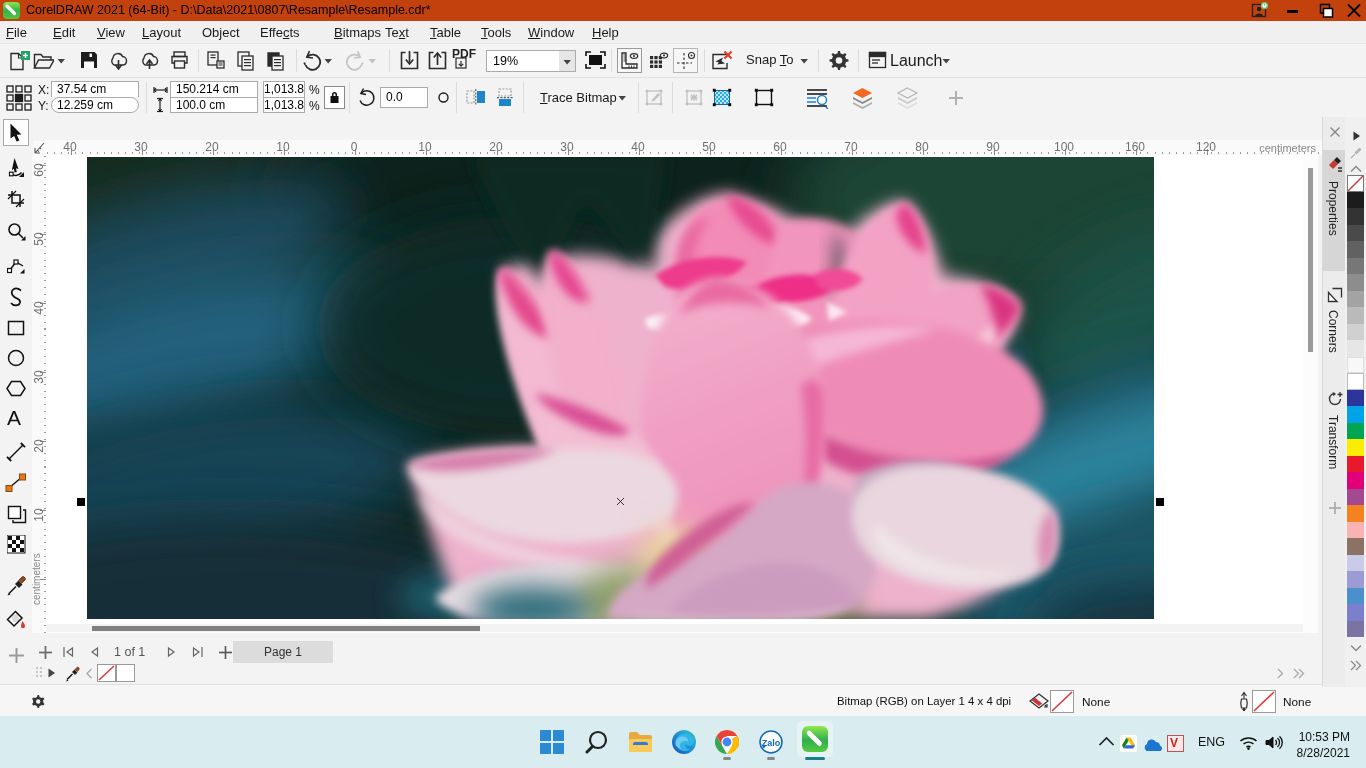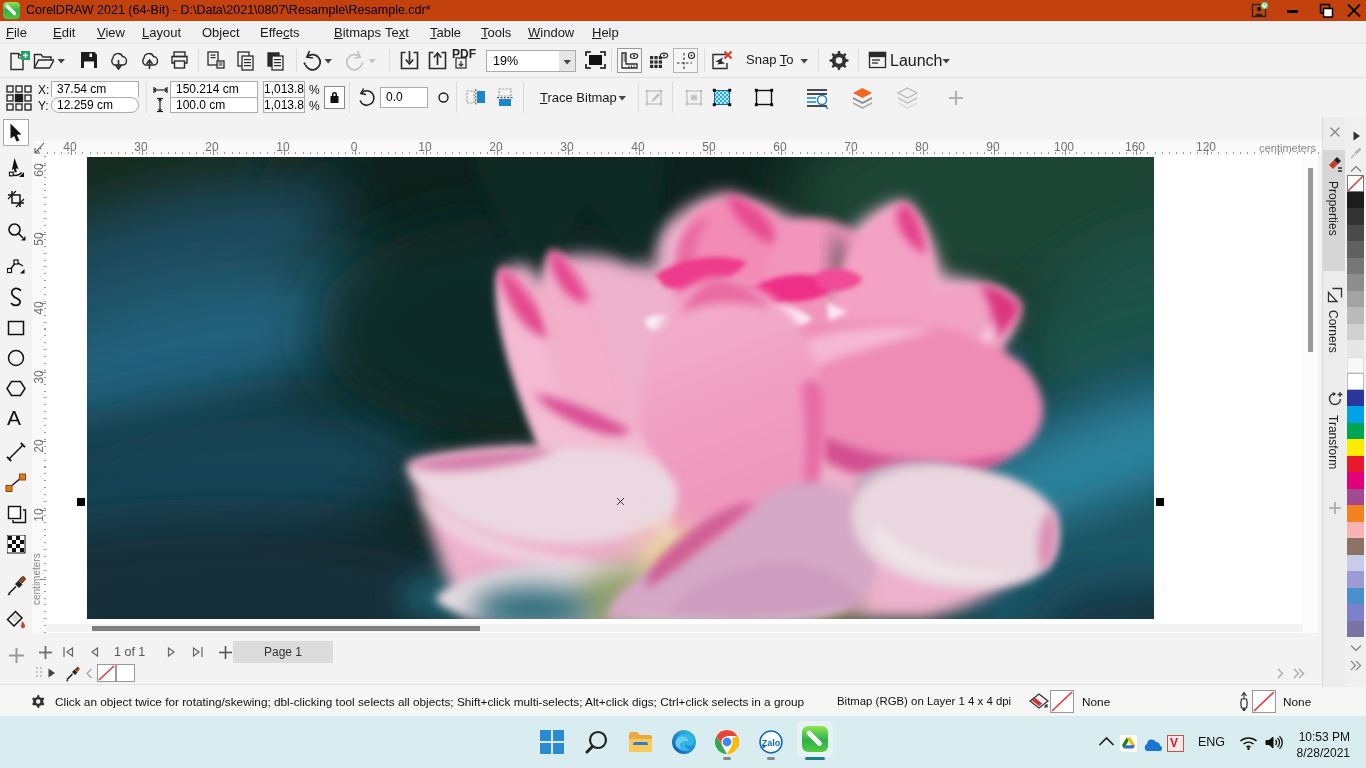--- a/index.html
+++ b/index.html
@@ -737,21 +737,20 @@
     <svg class="ico" style="left:1260px;top:5px" width="13" height="11" stroke="#aaa" stroke-width="1.4" fill="none">
         <path d="M2 1 L6.5 5.5 L2 10"></path>
         <path d="M7 1 L11.5 5.5 L7 10"></path>
       </svg>
   </div>
 
   <div id="statusbar" class="abs">
     <svg class="ico" style="left:28px;top:7px" width="19" height="19" fill="#333">
         <path d="M9.5 3 L11 3 L11.5 5 A5 5 0 0 1 13.4 6.1 L15.3 5.4 L16.4 6.9 L15 8.4 A5 5 0 0 1 15.3 10.6 L16.4 12.1 L15.3 13.6 L13.4 12.9 A5 5 0 0 1 11.5 14 L11 16 L9.5 16 L9 14 A5 5 0 0 1 7.1 12.9 L5.2 13.6 L4.1 12.1 L5.2 10.6 A5 5 0 0 1 5.2 8.4 L4.1 6.9 L5.2 5.4 L7.1 6.1 A5 5 0 0 1 9 5 Z M10.2 7.3 A2.2 2.2 0 1 0 10.2 11.7 A2.2 2.2 0 1 0 10.2 7.3 Z" fill-rule="evenodd"></path>
       </svg>
-    <div class="sb-text" style="left:55px;">Click an object twice for rotating/skewing; dbl-clicking tool selects all objects; Shift+click multi-selects; Alt+click digs; Ctrl+click selects in a group</div>
     <div class="sb-text" style="left:837px;font-size:11.4px;">Bitmap (RGB) on Layer 1 4 x 4 dpi</div>
     <svg class="ico" style="left:1029px;top:8px" width="20" height="18">
         <path d="M10 1 L19 8 L10 15 L1 8 Z" fill="none" stroke="#333" stroke-width="1.3"></path>
         <path d="M6 4.8 L13.2 10.4 L10 13 L2.8 7.4 Z" fill="#c33"></path>
         <path d="M16 12 L18 14 M15 14 L18 14 L18 11" stroke="#333" stroke-width="1.2" fill="none"></path>
       </svg>
     <div class="abs" style="left:1050px;top:5px;width:24px;height:23px;background:#fff;border:1px solid #999;">
         <svg width="22" height="21">
           <line x1="1" y1="20" x2="21" y2="1" stroke="#e03a3a" stroke-width="1.7"></line>
         </svg>

